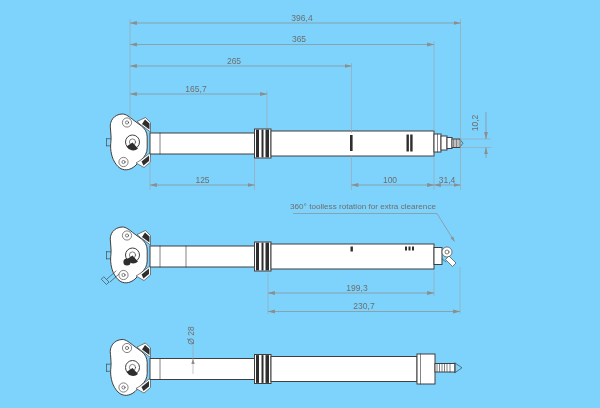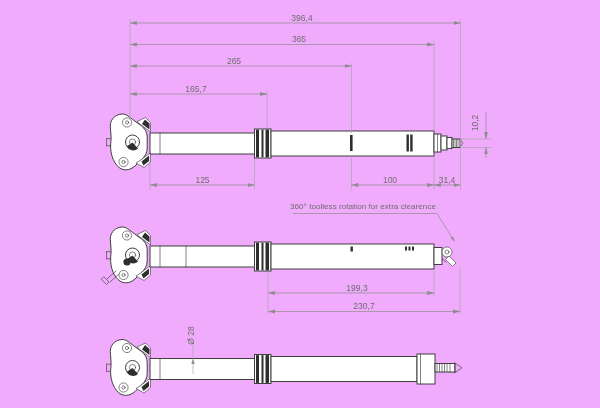--- a/index.html
+++ b/index.html
@@ -1,16 +1,16 @@
 <!DOCTYPE html>
 <html><head>
 <meta charset="utf-8">
 <style>
   html,body{margin:0;padding:0;background:#ffffff;}
-  .canvas{position:relative;width:600px;height:408px;background:#f0abfc;overflow:hidden;}
+  .canvas{position:relative;width:600px;height:408px;background:#7dd3fc;overflow:hidden;}
   svg{position:absolute;left:0;top:0;}
   svg text{font-family:"Liberation Sans",sans-serif;fill:#6e6e6e;}
   .dimtxt{font-size:8.5px;}
   .ann{font-size:8px;}
   .ol{stroke:#3f3f3f;stroke-width:1;fill:none;stroke-linecap:round;}
   .olf{stroke:#3f3f3f;stroke-width:1;fill:#ffffff;}
   .t{stroke-width:0.65;}
   .dk{fill:#2e2e2e;stroke:none;}
   .dim{stroke:#8d8d8d;stroke-width:0.7;fill:none;}
   .ext{stroke:#a2a2a2;stroke-width:0.6;fill:none;}

